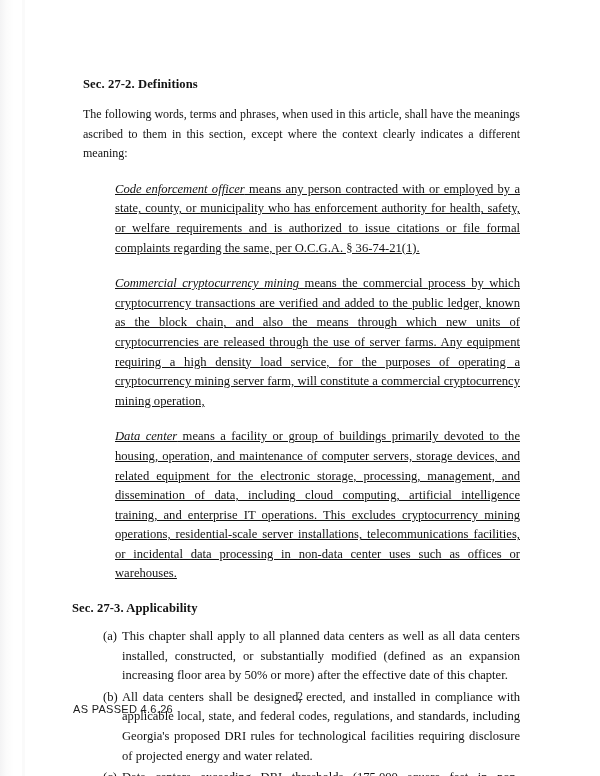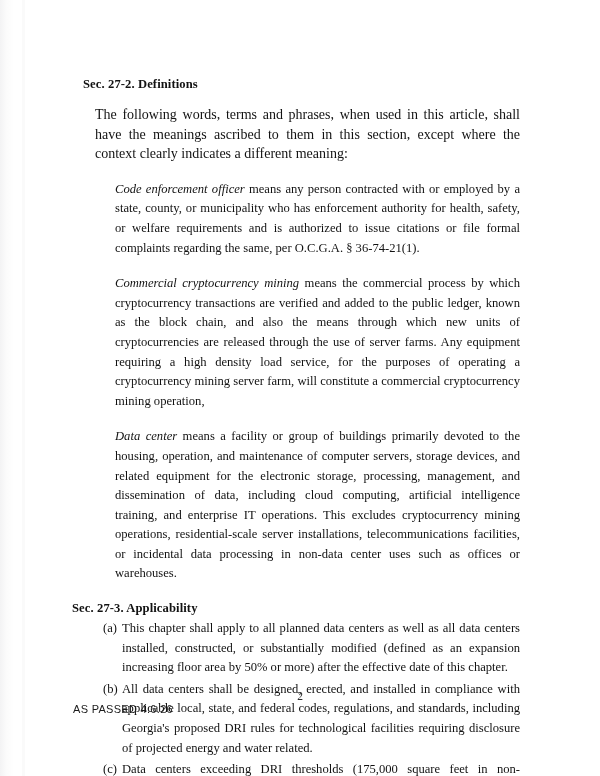--- a/index.html
+++ b/index.html
@@ -56,43 +56,44 @@
     font-size: 12.6px;
     font-weight: bold;
     margin: 0 0 13px 0;
     line-height: 16px;
     letter-spacing: 0.1px;
   }
 
   h2.sec-heading.shift-left {
     margin-left: -11px;
     margin-top: 16px;
-    margin-bottom: 3px;
+    margin-bottom: 11px;
   }
 
   p.body-par {
-    font-size: 14px;
+    font-size: 12px;
     line-height: 19.6px;
-    margin: 0 0 14px 12px;
+    margin: 0 0 14px 0;
     text-align: justify;
     text-justify: inter-word;
     font-family: Liberation Serif, serif;
   }
 
   .defs {
     margin-left: 32px;
     width: 405px;
   }
 
   p.def-par {
     font-size: 12.6px;
     line-height: 19.6px;
     margin: 16px 0 15px 0;
     text-align: justify;
     text-justify: inter-word;
+    text-decoration: underline;
   }
   p.def-par:last-child {
     margin-bottom: 0;
   }
 
   .term {
     font-style: italic;
   }
 
   ol.appl-list {

